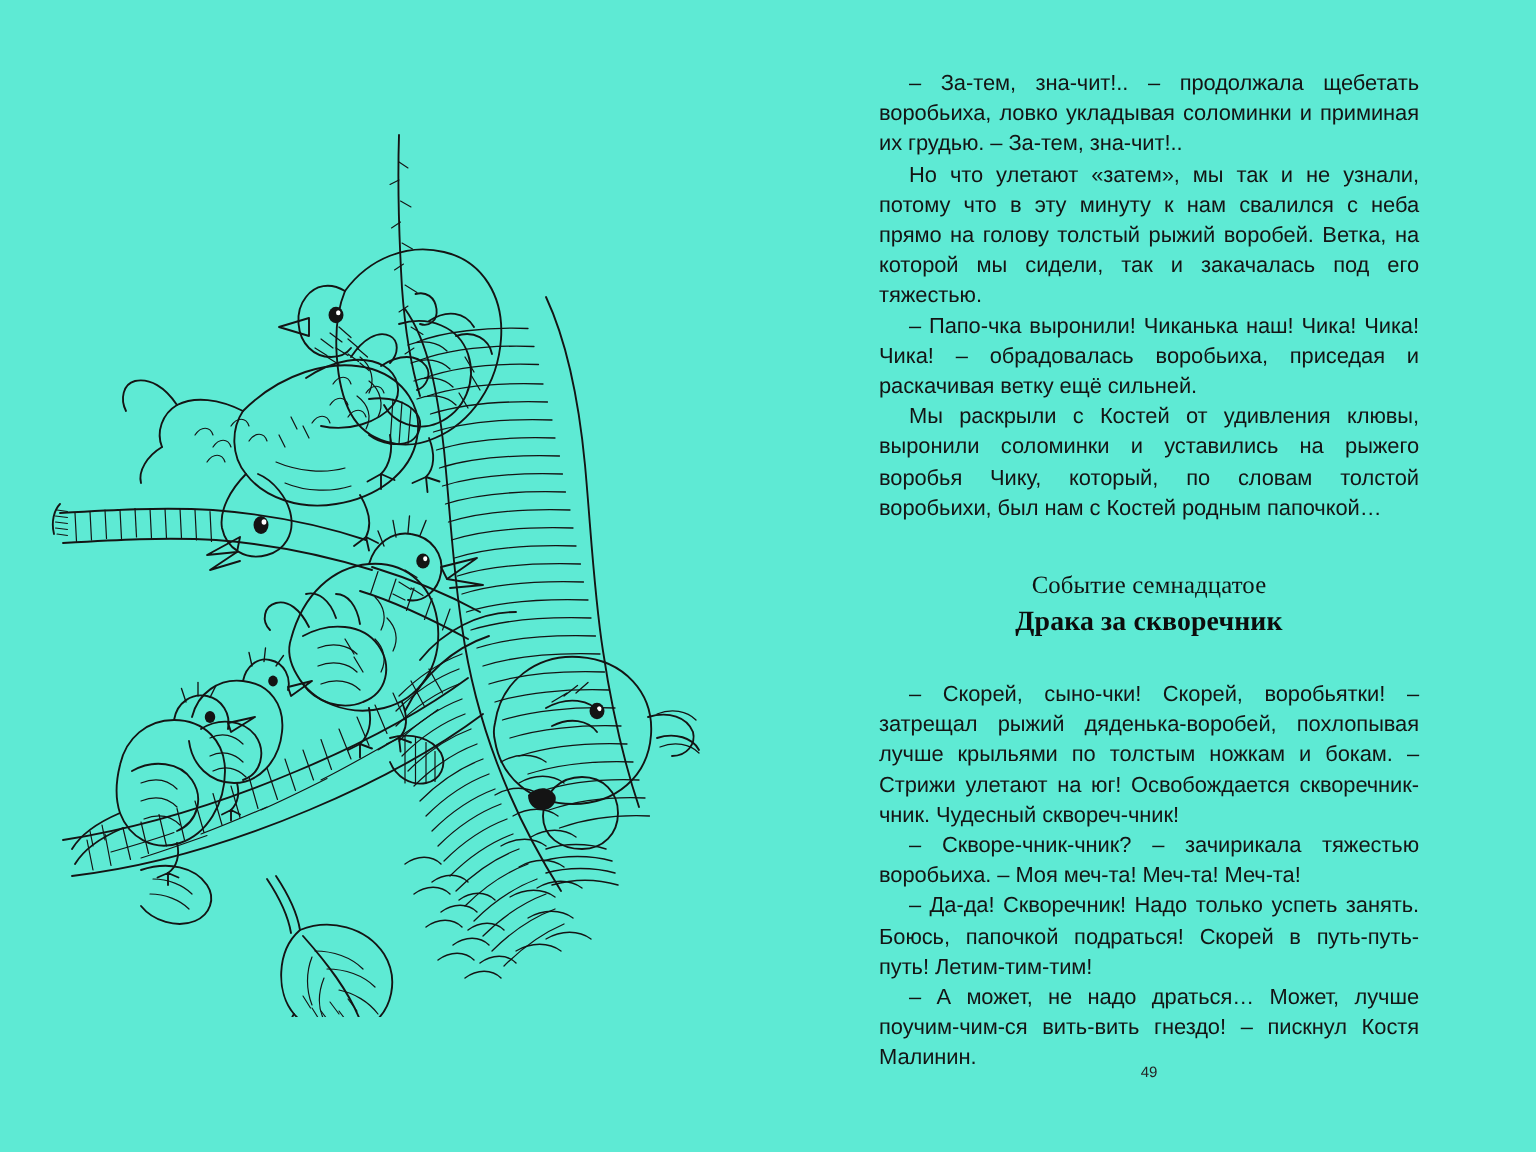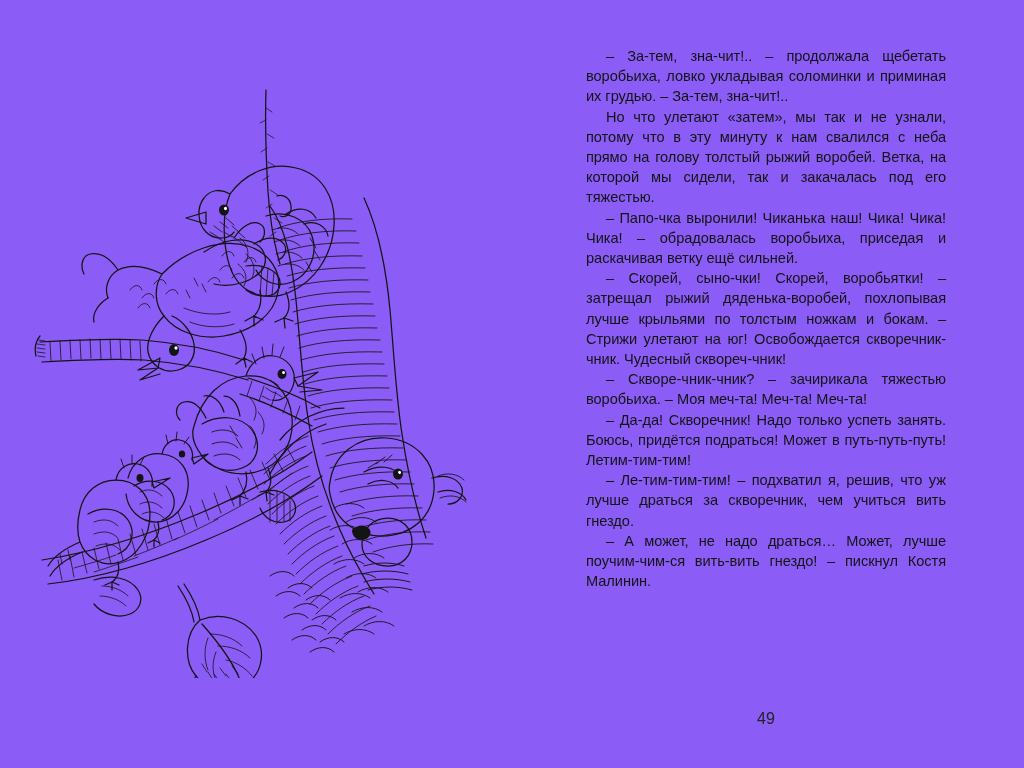--- a/index.html
+++ b/index.html
@@ -11,21 +11,21 @@
     width: 1024px;
     height: 768px;
     overflow: hidden;
     font-family: "Liberation Sans", sans-serif;
     color: #1a1a1a;
     position: relative;
   }
   #page {
     position: absolute;
     inset: 0;
-    background: #8b5cf6;
+    background: #5eead4;
   }
 
   
   #illustration {
     position: absolute;
     left: 34px;
     top: 78px;
     width: 460px;
     height: 600px;
   }
@@ -76,21 +76,21 @@
     letter-spacing: 0.1px;
     margin-top: 3px;
   }
 
   #page-number {
     position: absolute;
     left: 586px;
     top: 710px;
     width: 360px;
     text-align: center;
-    font-size: 16px;
+    font-size: 10px;
     color: #242424;
   }
 </style>
 </head>
 <body>
 
 <div id="page">
 
   <div id="illustration">
     <svg viewBox="0 0 460 600" xmlns="http://www.w3.org/2000/svg">
@@ -592,25 +592,29 @@
 
       </g>
     </svg>
   </div>
 
   <div id="text-column">
 
     <p class="para">– За-тем, зна-чит!.. – продолжала щебетать воробьиха, ловко укладывая соломинки и приминая их грудью. – За-тем, зна-чит!..</p>
     <p class="para">Но что улетают «затем», мы так и не узнали, потому что в эту минуту к нам свалился с неба прямо на голову толстый рыжий воробей. Ветка, на которой мы сидели, так и закачалась под его тяжестью.</p>
     <p class="para">– Папо-чка выронили! Чиканька наш! Чика! Чика! Чика! – обрадовалась воробьиха, приседая и раскачивая ветку ещё сильней.</p>
-
+    <p class="para">Мы раскрыли с Костей от удивления клювы, выронили соломинки и уставились на рыжего воробья Чику, который, по словам толстой воробьихи, был нам с Костей родным папочкой…</p>
+
+    <div class="section-block">
+      <div class="event-label">Событие семнадцатое</div>
+      <div class="chapter-title">Драка за скворечник</div>
+    </div>
 
     <p class="para">– Скорей, сыно-чки! Скорей, воробьятки! – затрещал рыжий дяденька-воробей, похлопывая лучше крыльями по толстым ножкам и бокам. – Стрижи улетают на юг! Освобождается скворечник-чник. Чудесный сквореч-чник!</p>
     <p class="para">– Скворе-чник-чник? – зачирикала тяжестью воробьиха. – Моя меч-та! Меч-та! Меч-та!</p>
-    <p class="para">– Да-да! Скворечник! Надо только успеть занять. Боюсь, придётся подраться! Может в путь-путь-путь! Летим-тим-тим!</p>
-    <p class="para">– Ле-тим-тим-тим! – подхватил я, решив, что уж лучше драться за скворечник, чем учиться вить гнездо.</p>
+    <p class="para">– Да-да! Скворечник! Надо только успеть занять. Боюсь, папочкой подраться! Скорей в путь-путь-путь! Летим-тим-тим!</p>
     <p class="para">– А может, не надо драться… Может, лучше поучим-чим-ся вить-вить гнездо! – пискнул Костя Малинин.</p>
 
   </div>
 
   <div id="page-number">49</div>
 
 </div>
 
 </body></html>

